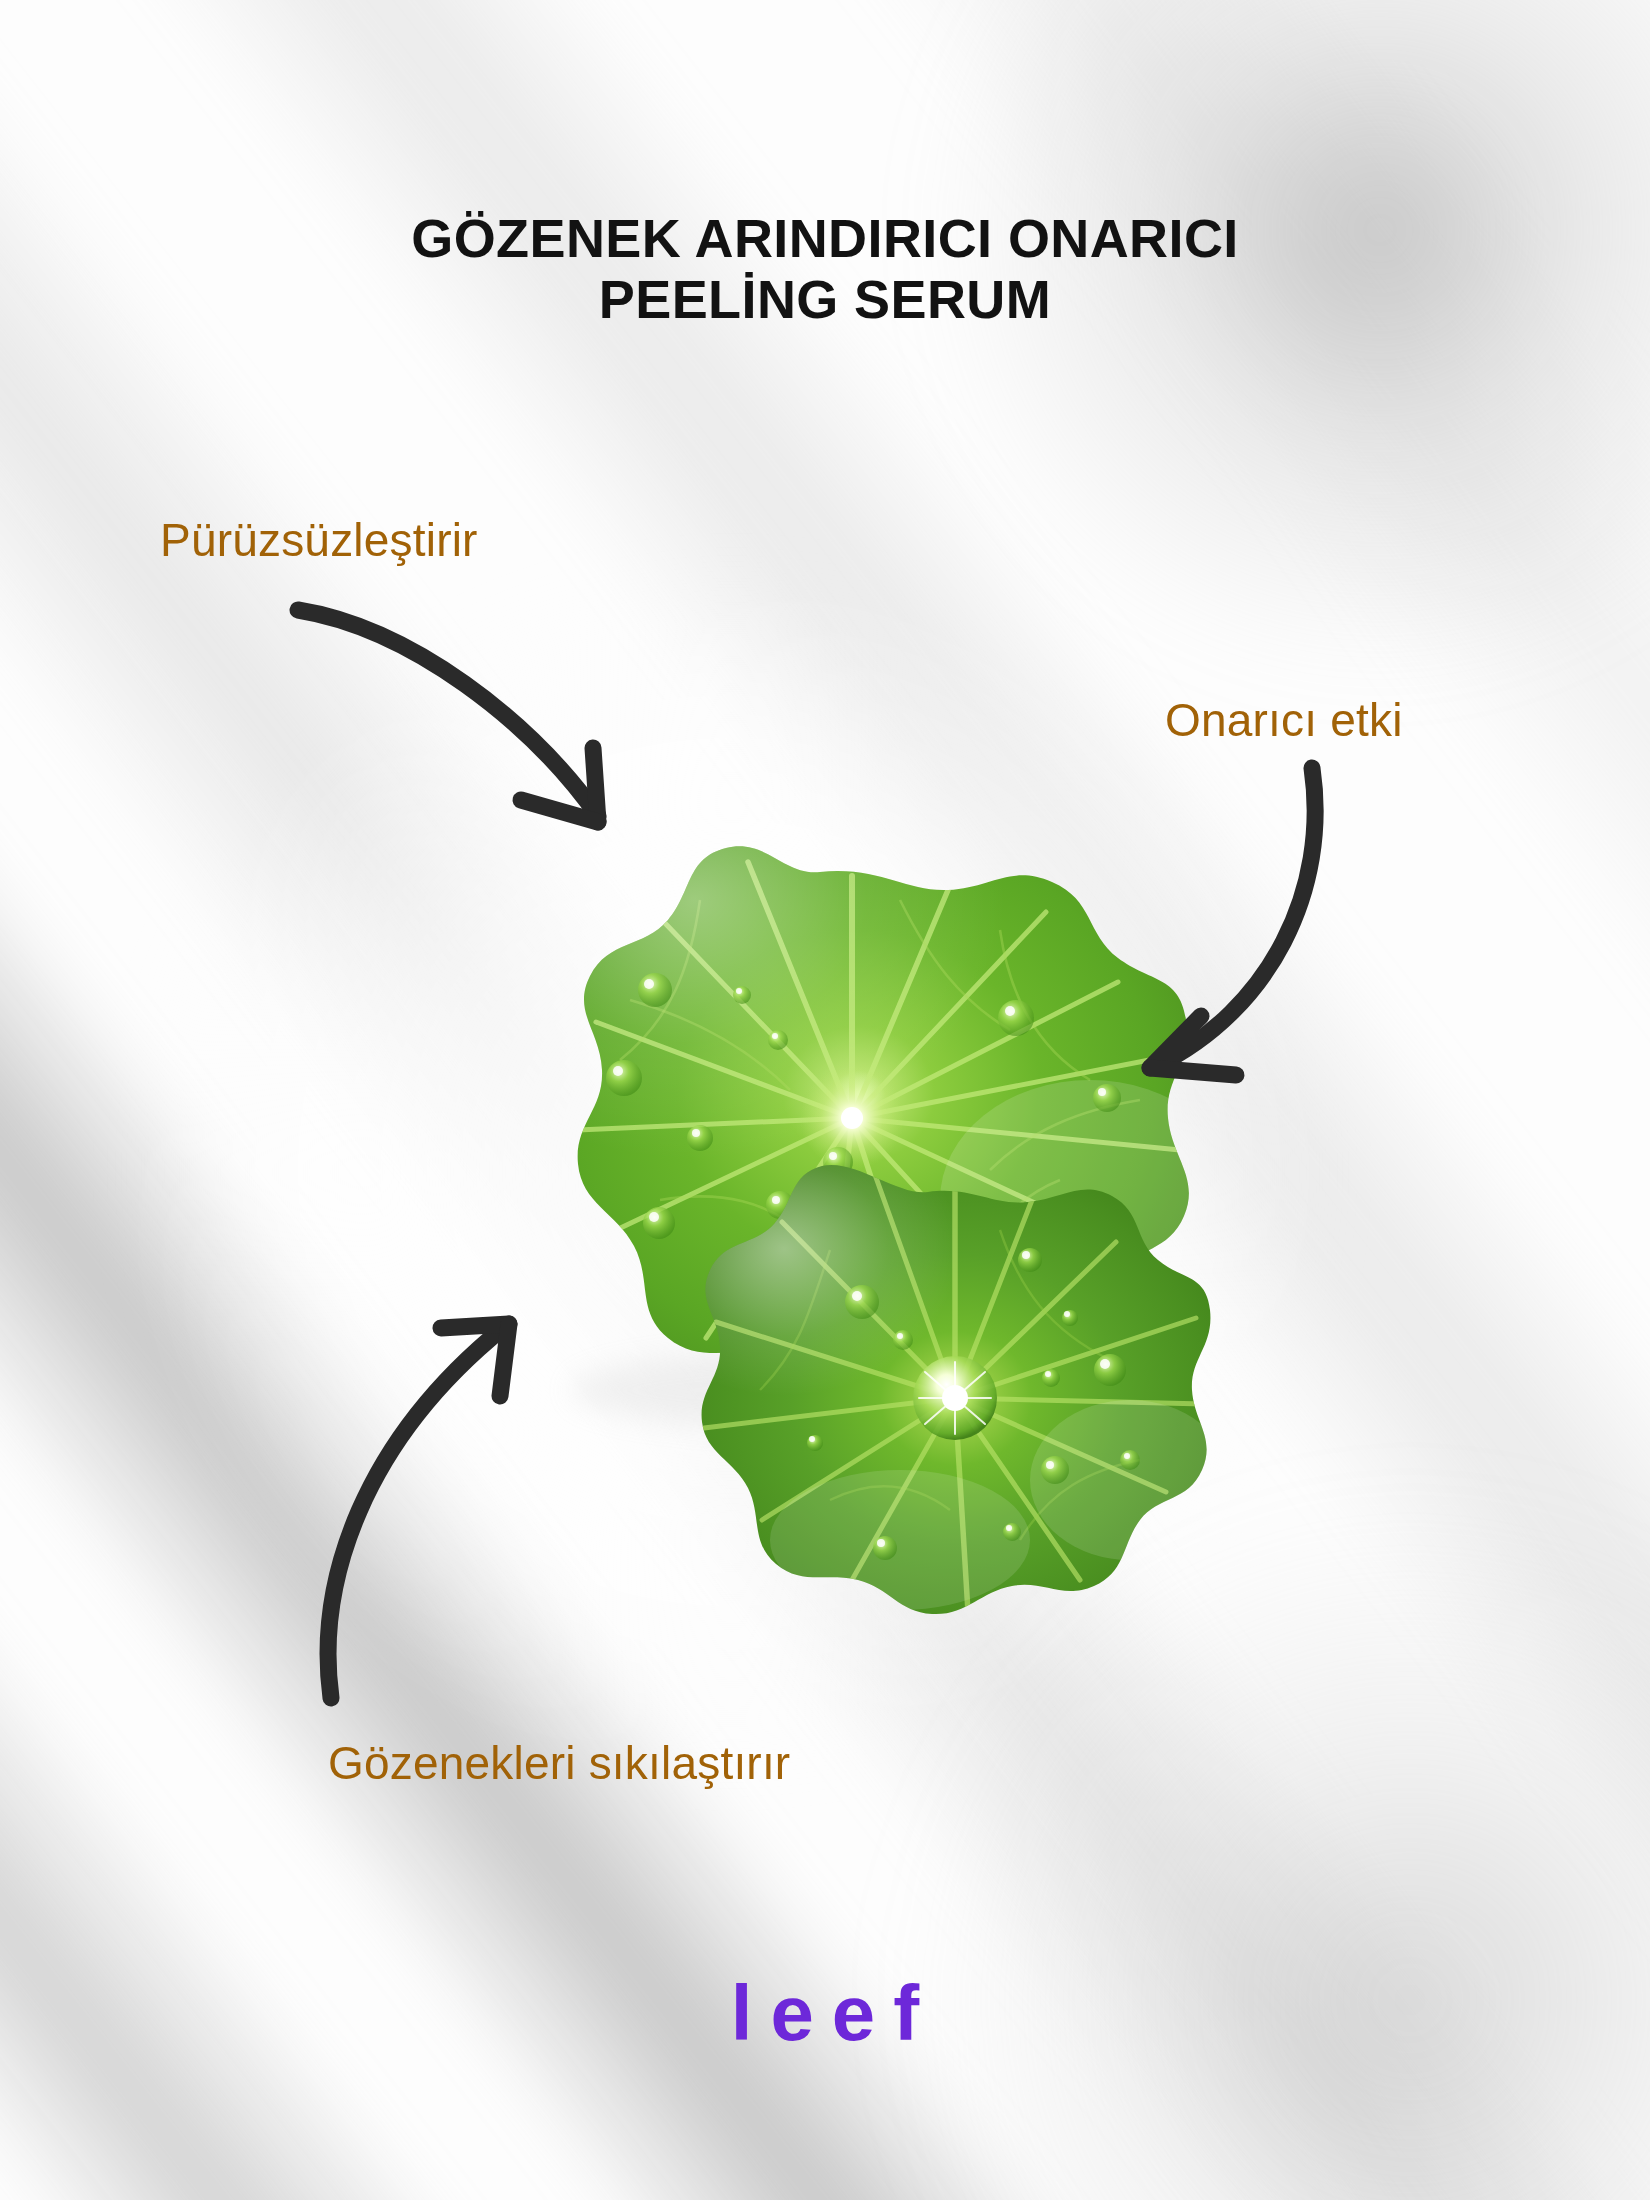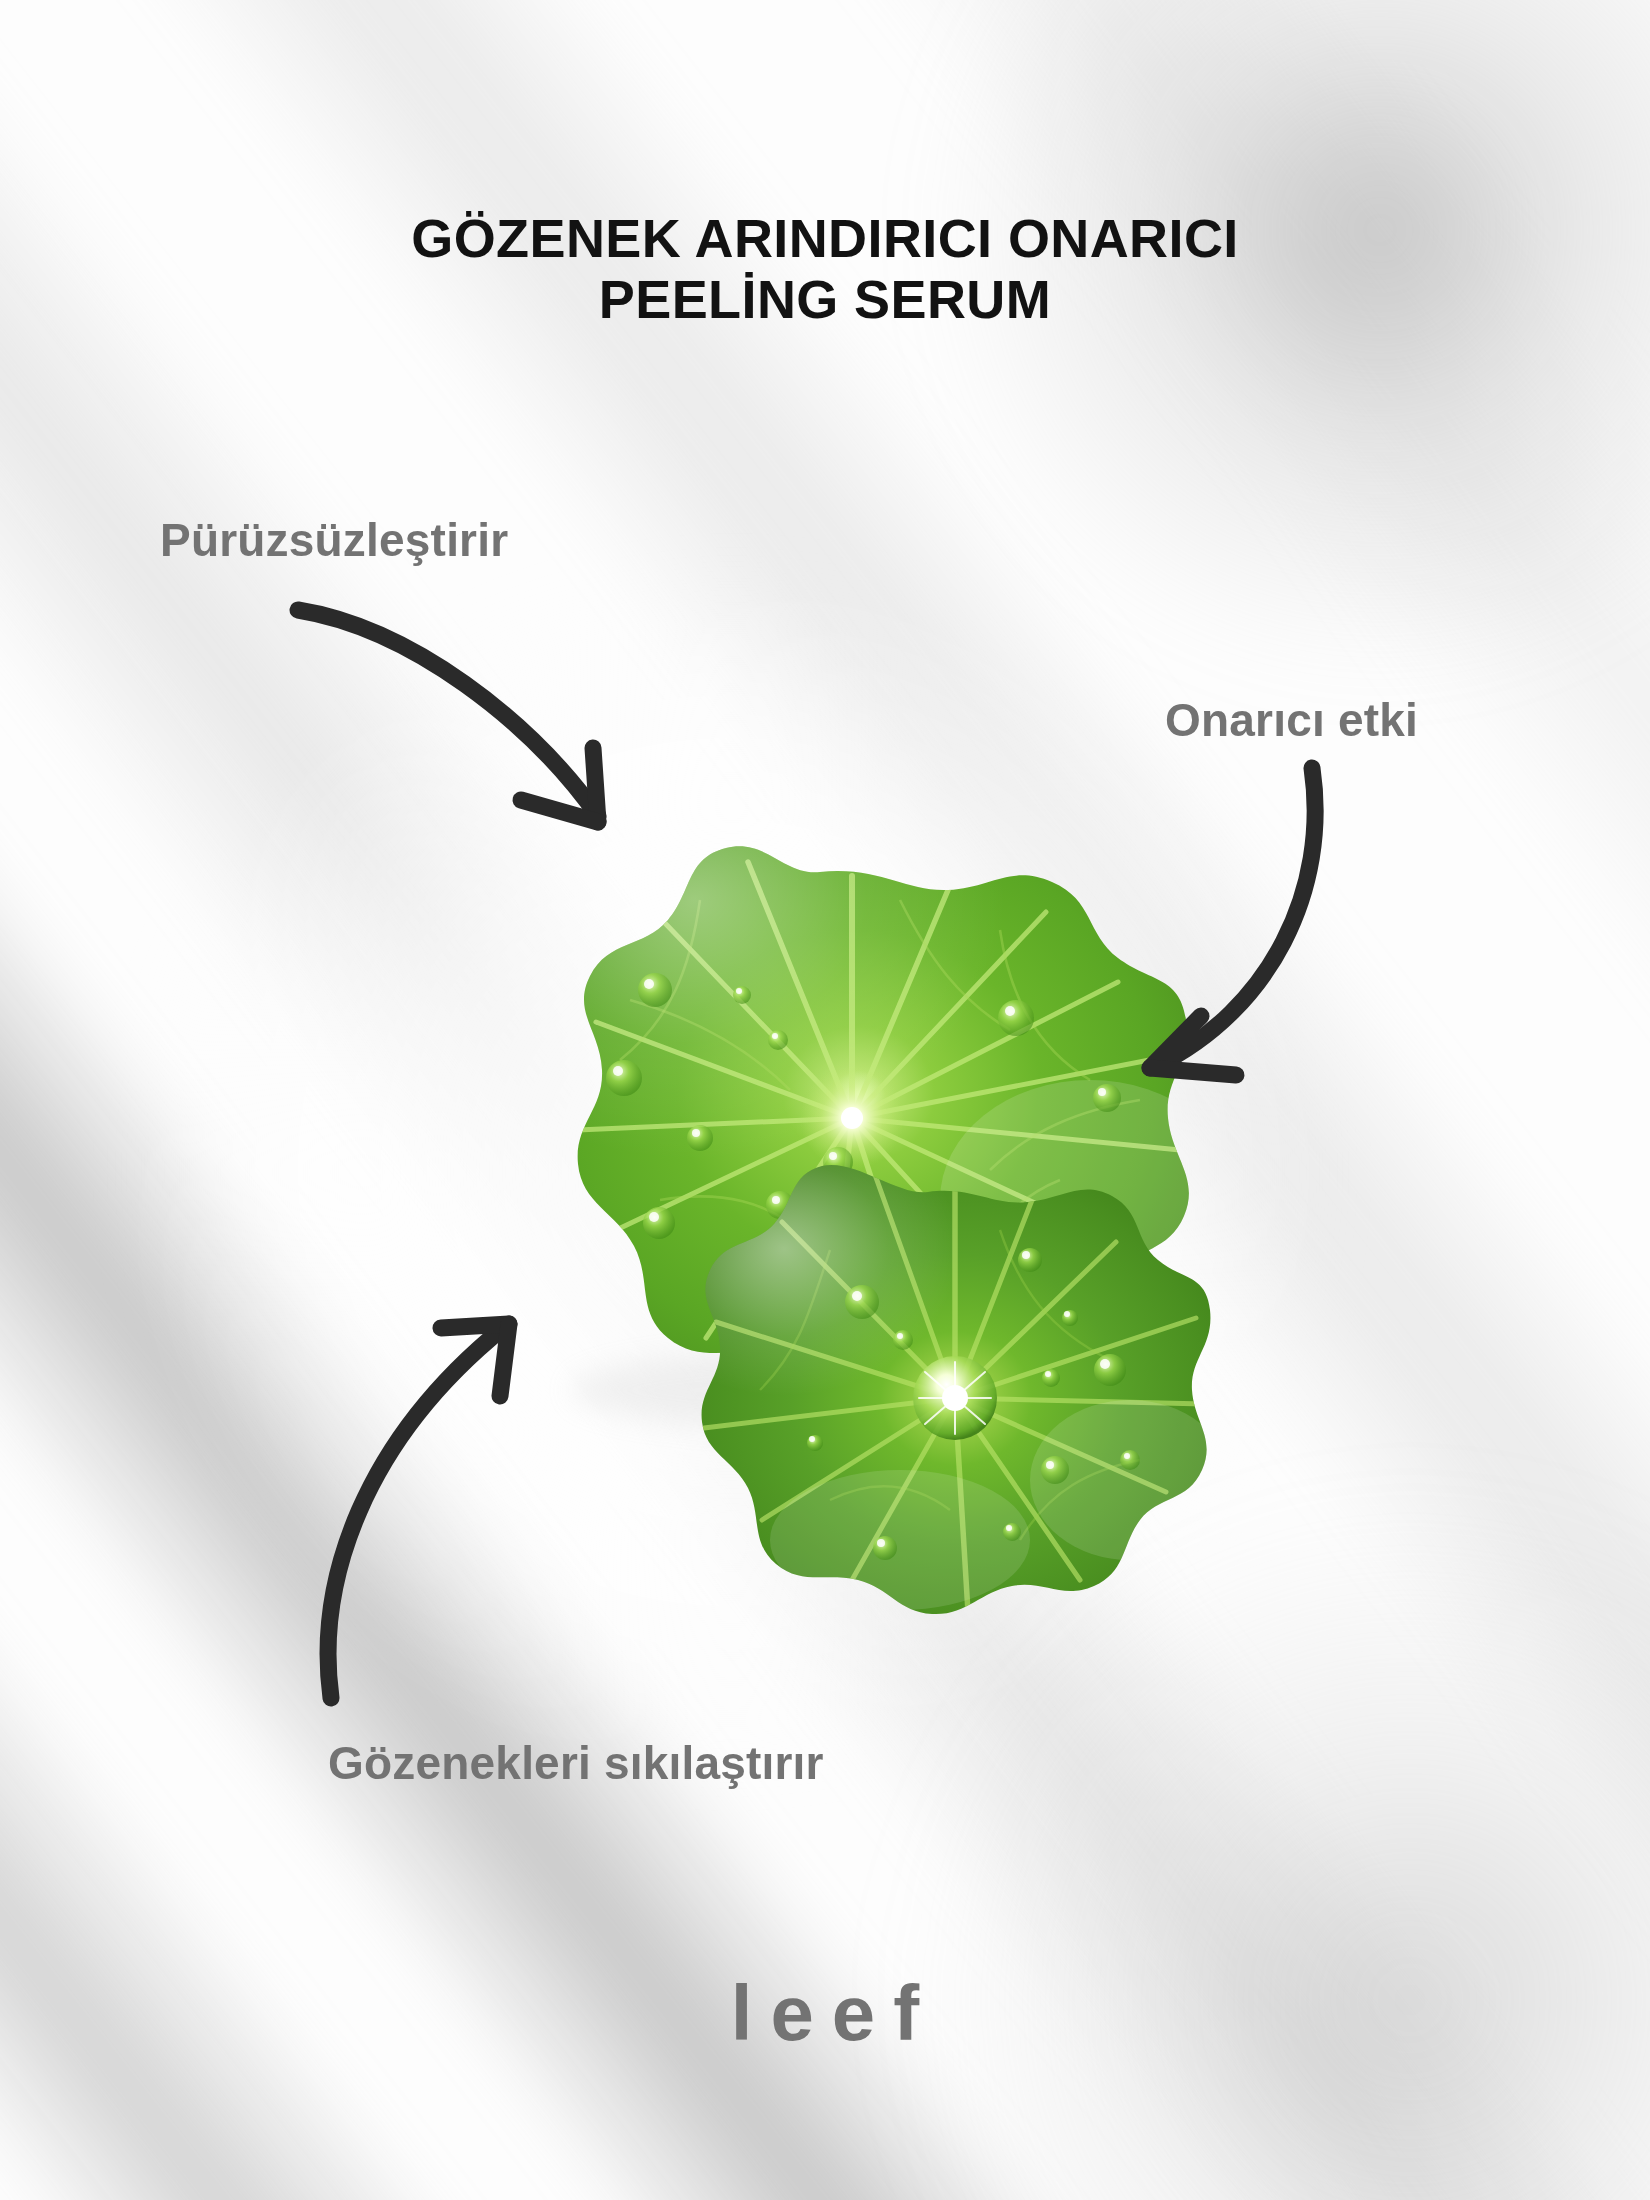--- a/index.html
+++ b/index.html
@@ -105,22 +105,22 @@
     font-size: 54px;
     line-height: 1.13;
     letter-spacing: 0.4px;
     color: #121212;
     white-space: pre-line;
   }
 
   
   .label {
     position: absolute;
-    color: #737373;
-    font-weight: 700;
+    color: #a16207;
+    font-weight: 400;
     font-size: 46px;
     letter-spacing: 0.2px;
     white-space: nowrap;
   }
 
   .label-smooth  { left: 160px;  top: 513px; }
   .label-repair  { left: 1165px; top: 693px; }
   .label-pores   { left: 328px;  top: 1736px; }
 
   
@@ -153,21 +153,21 @@
   .brand {
     position: absolute;
     left: 0;
     right: 0;
     top: 1968px;
     text-align: center;
     font-size: 78px;
     font-weight: 700;
     letter-spacing: 18px;
     text-indent: 18px;
-    color: #737373;
+    color: #6d28d9;
   }
 </style>
 </head>
 <body>
 
 <div id="poster">
 
   <div class="bg-base"></div>
   <div class="bg-bands"></div>
   <div class="bg-corner-tr"></div>

